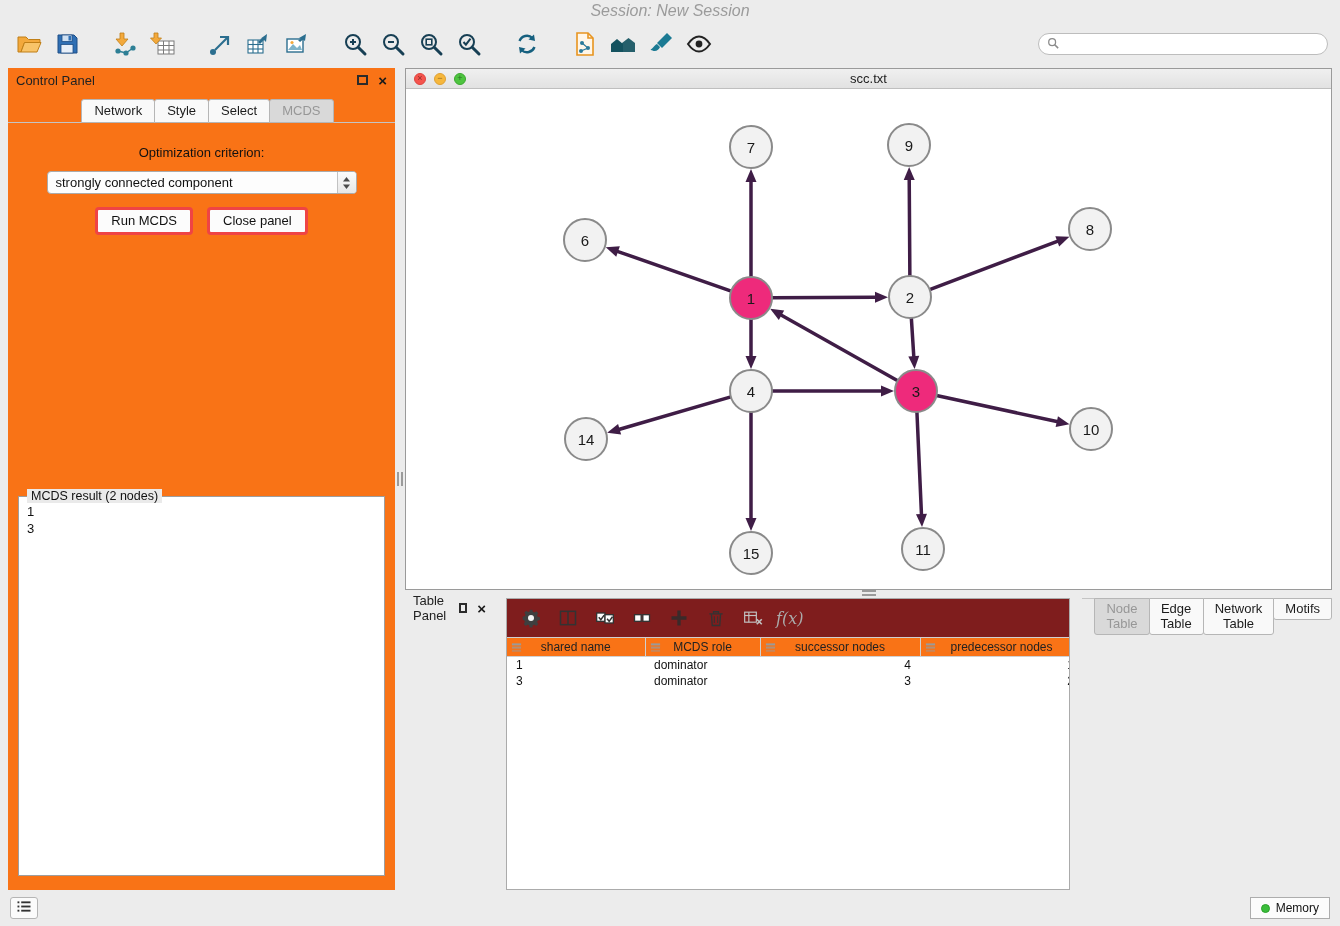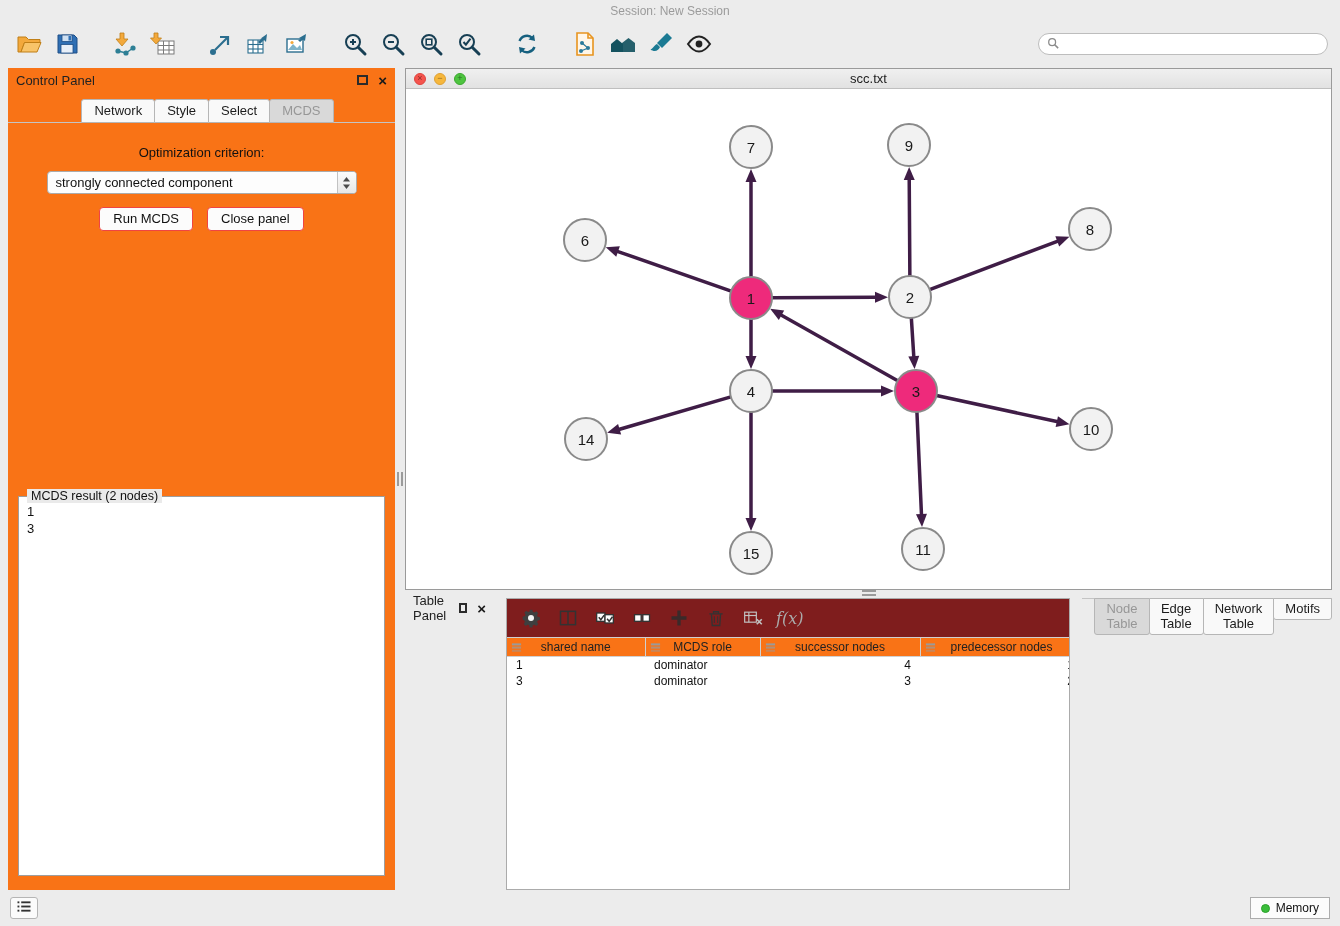--- a/index.html
+++ b/index.html
@@ -2,21 +2,21 @@
 <html><head>
 <meta charset="utf-8">
 <style>
   * { margin:0; padding:0; box-sizing:border-box; }
   html,body { width:1340px; height:926px; }
   body { font-family:"Liberation Sans","DejaVu Sans",sans-serif; background:#ECECEC; overflow:hidden; }
   .app { width:1340px; height:926px; display:flex; flex-direction:column; background:#ECECEC; }
 
   
   .titlebar { height:22px; flex:0 0 22px; display:flex; align-items:center; justify-content:center;
-              font-size:12px; color:#9B9B9B; background:#ECECEC; }
+              font-size:16px; color:#9B9B9B; background:#ECECEC;font-style:italic; }
 
   
   .toolbar { height:44px; flex:0 0 44px; display:flex; align-items:center; padding:0 12px; gap:4px; }
   .tb { width:34px; height:34px; border:none; background:transparent; display:flex; align-items:center;
         justify-content:center; cursor:pointer; padding:0; }
   .tb svg { width:26px; height:26px; display:block; }
   .tgap { width:16px; flex:0 0 16px; }
   .search { margin-left:auto; width:290px; height:22px; border:1px solid #BDBDBD; border-radius:12px;
             background:#fff; display:flex; align-items:center; padding:0 8px; gap:5px; }
   .search svg { flex:0 0 auto; }
@@ -42,21 +42,21 @@
   .tab:first-child { margin-left:12px; }
   .tab.active { background:#D9D9D9; color:#979797; }
 
   .opt-label { margin-top:22px; text-align:center; font-size:13px; color:#111; }
   .combo { width:310px; height:23px; margin:11px auto 0; border:1px solid #ABABAB; border-radius:4px;
            background:#FDFDFD; display:flex; align-items:center; cursor:pointer; overflow:hidden; }
   .combo .val { flex:1; font-size:13px; color:#111; padding:0 8px; white-space:nowrap; }
   .combo .spin { width:19px; height:100%; border-left:1px solid #C2C2C2; display:flex; align-items:center;
                  justify-content:center; background:linear-gradient(#FBFBFB,#E7E7E7); }
   .btn-row { display:flex; justify-content:center; gap:14px; margin-top:13px; }
-  .pbtn { font-size:13px; color:#111; background:#FCFCFC; border:1px solid #ef4444; border-radius:4px;
+  .pbtn { font-size:13px; color:#111; background:#FCFCFC; border:3px solid #ef4444; border-radius:4px;
           padding:3px 13px 4px; cursor:pointer; font-family:inherit; }
 
   .groupbox { margin:auto 10px 14px 10px; height:380px; flex:0 0 auto; border:1px solid #9E9E9E;
               background:#fff; position:relative; }
   .groupbox .legend { position:absolute; top:-8px; left:8px; background:#EAEAEA; padding:0 4px;
                       font-size:12.5px; color:#111; }
   .result-list { padding:6px 8px; font-size:13px; color:#111; line-height:17px; }
 
   
   .v-splitter { width:10px; flex:0 0 10px; display:flex; align-items:center; justify-content:center; cursor:col-resize; }

